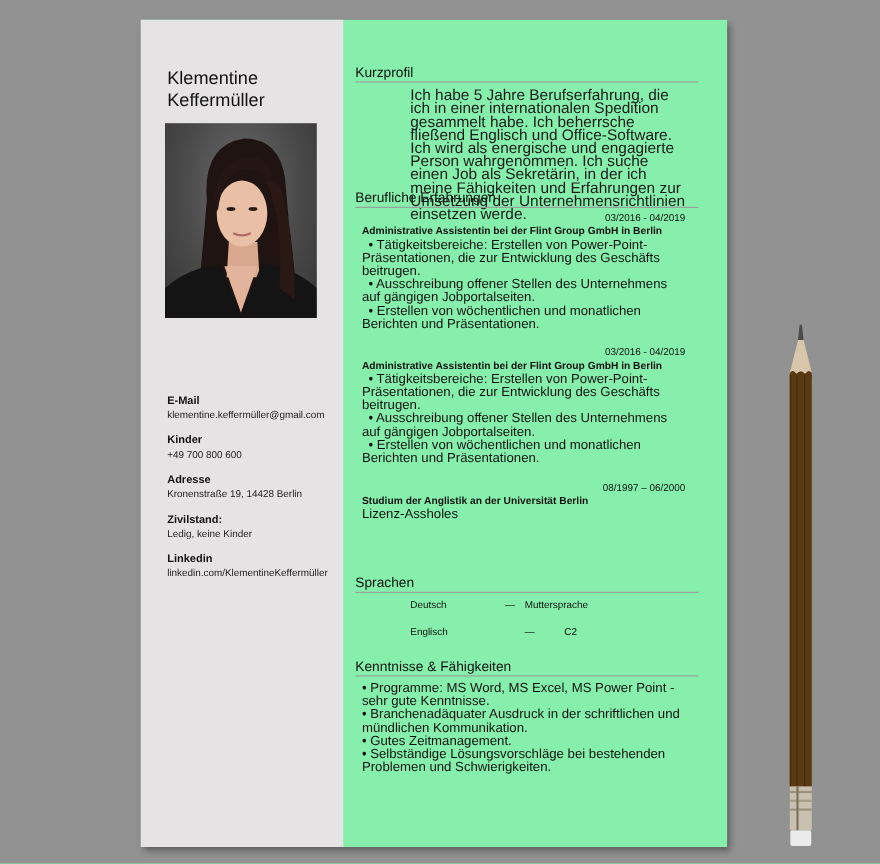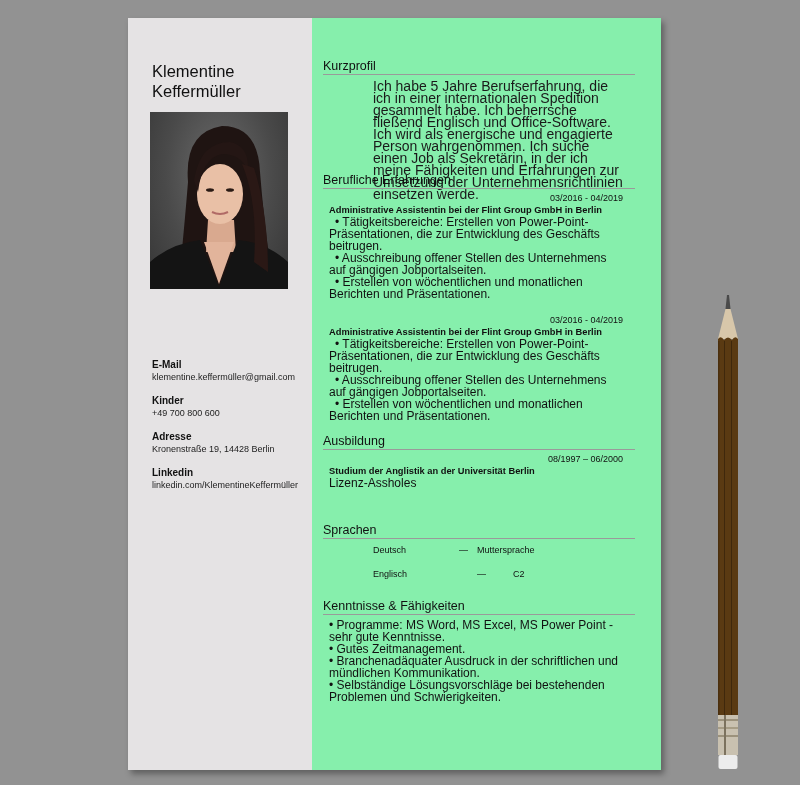--- a/index.html
+++ b/index.html
@@ -157,20 +157,24 @@
       </div>
       <div class="contact-item">
         <div class="contact-label">Kinder</div>
         <div class="contact-value">+49 700 800 600</div>
       </div>
       <div class="contact-item">
         <div class="contact-label">Adresse</div>
         <div class="contact-value">Kronenstraße 19, 14428 Berlin</div>
       </div>
       <div class="contact-item">
+        <div class="contact-label">Zivilstand:</div>
+        <div class="contact-value">Ledig, keine Kinder</div>
+      </div>
+      <div class="contact-item">
         <div class="contact-label">Linkedin</div>
         <div class="contact-value">linkedin.com/KlementineKeffermüller</div>
       </div>
     </div>
   </div>
 
   <div class="main">
 
     <div class="section" style="top:41px;">
       <div class="section-title">Kurzprofil</div>
@@ -191,21 +195,20 @@
       <div style="margin-top:14px;">
         <div class="date">03/2016 - 04/2019</div>
         <div class="job-title">Administrative Assistentin bei der Flint Group GmbH in Berlin</div>
         <div class="bullet"><span class="ind">• Tätigkeitsbereiche: Erstellen von Power-Point-Präsentationen, die zur Entwicklung des Geschäfts beitrugen.</span></div>
         <div class="bullet"><span class="ind">• Ausschreibung offener Stellen des Unternehmens auf gängigen Jobportalseiten.</span></div>
         <div class="bullet"><span class="ind">• Erstellen von wöchentlichen und monatlichen Berichten und Präsentationen.</span></div>
       </div>
     </div>
 
     <div class="section" style="top:416px;">
-      <div class="section-title">Ausbildung</div>
       <div class="date">08/1997 – 06/2000</div>
       <div class="job-title">Studium der Anglistik an der Universität Berlin</div>
       <div class="bullet">Lizenz-Assholes</div>
     </div>
 
     <div class="section" style="top:505px;">
       <div class="section-title">Sprachen</div>
       <div class="lang-row" style="margin-top:5px;">
         <span class="lang-name">Deutsch</span>
         <span class="lang-dash">—</span>
@@ -215,22 +218,22 @@
         <span class="lang-name">Englisch</span>
         <span class="lang-dash">—</span>
         <span>C2</span>
       </div>
     </div>
 
     <div class="section" style="top:581px;">
       <div class="section-title">Kenntnisse &amp; Fähigkeiten</div>
       <div style="margin-top:4px;">
         <div class="bullet">• Programme: MS Word, MS Excel, MS Power Point - sehr gute Kenntnisse.</div>
+        <div class="bullet">• Branchenadäquater Ausdruck in der schriftlichen und mündlichen Kommunikation.</div>
         <div class="bullet">• Gutes Zeitmanagement.</div>
-        <div class="bullet">• Branchenadäquater Ausdruck in der schriftlichen und mündlichen Kommunikation.</div>
         <div class="bullet">• Selbständige Lösungsvorschläge bei bestehenden Problemen und Schwierigkeiten.</div>
       </div>
     </div>
 
   </div>
 </div>
 
 <svg class="pencil" viewBox="0 0 24 475">
 
   <path d="M11 0 L13 0 L14.5 14 L9.5 14 Z" fill="#4a4a4a"></path>

